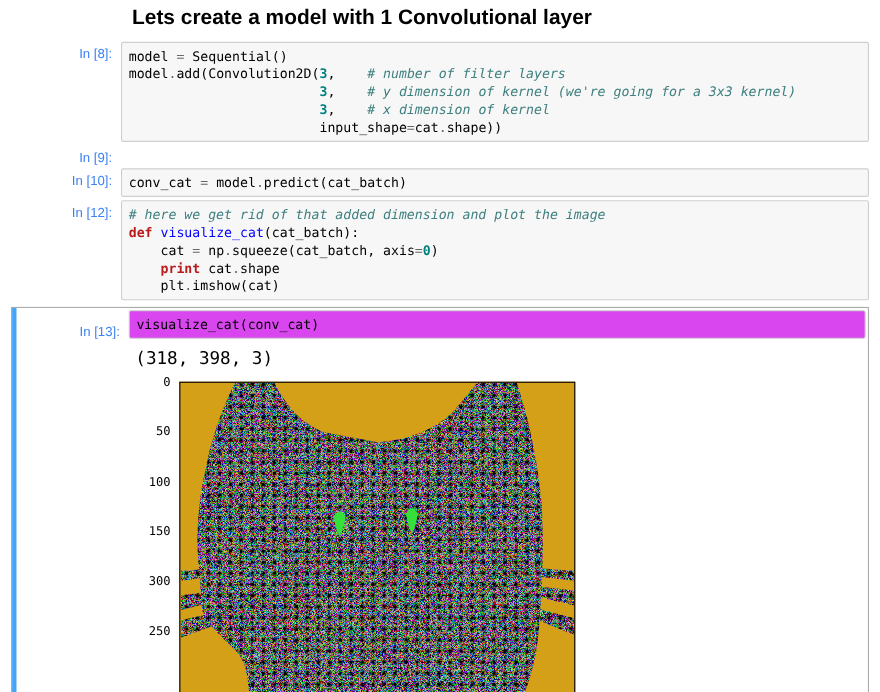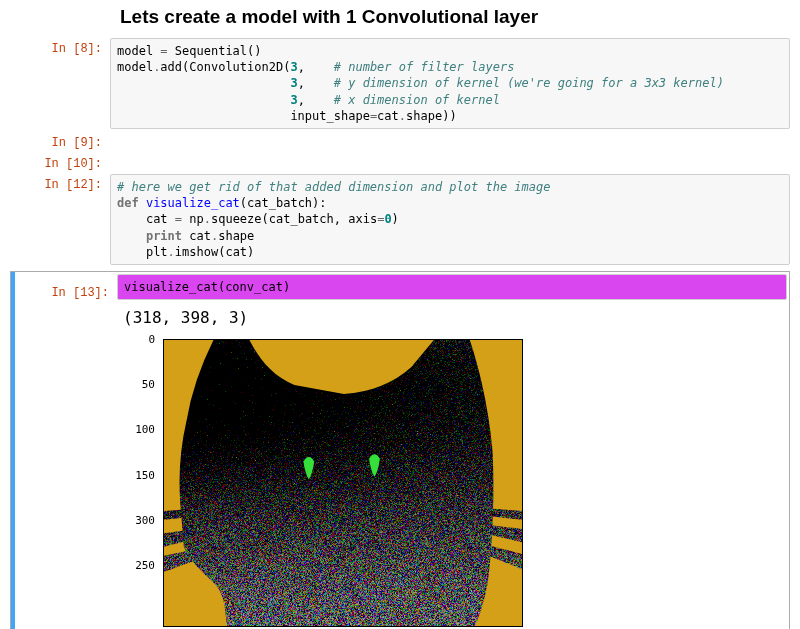--- a/index.html
+++ b/index.html
@@ -22,38 +22,38 @@
   }
   .cell {
     display: flex;
     align-items: flex-start;
     margin-bottom: 3px;
   }
   .prompt {
     flex: 0 0 92px;
     text-align: right;
     padding: 4px 8px 0 0;
-    font-family: Liberation Mono, monospace;
+    font-family: Liberation Sans, sans-serif;
     font-size: 12px;
-    color: #c2410c;
+    color: #3b82f6;
     white-space: nowrap;
   }
   .input-area {
     flex: 1 1 auto;
     background: #f7f7f7;
     border: 1px solid #cfcfcf;
     border-radius: 2px;
     padding: 4px 6px;
     font-family: "DejaVu Sans Mono", Menlo, Consolas, monospace;
     font-size: 12px;
     line-height: 1.35;
     white-space: pre;
     overflow-x: auto;
   }
-  .tok-kw   { color: #737373; font-weight: 700; }
+  .tok-kw   { color: #b91c1c; font-weight: 700; }
   .tok-fn   { color: #0000ff; }
   .tok-num  { color: #008080; font-weight: 600; }
   .tok-cmt  { color: #408080; font-style: italic; }
   .tok-op   { color: #666666; }
 
   .running-bar {
     display: flex;
     align-items: stretch;
     border: 1px solid #ababab;
     margin-top: 6px;
@@ -134,20 +134,21 @@
 <span>                        </span><span class="tok-num">3</span><span>,    </span><span class="tok-cmt"># x dimension of kernel</span>
 <span>                        </span><span>input_shape</span><span class="tok-op">=</span><span>cat</span><span class="tok-op">.</span><span>shape))</span></div>
   </div>
 
   <div class="cell">
     <div class="prompt">In [9]:</div>
   </div>
 
   <div class="cell">
     <div class="prompt">In [10]:</div>
+    <div class="input-area"><span>conv_cat </span><span class="tok-op">=</span><span> model</span><span class="tok-op">.</span><span>predict(cat_batch)</span></div>
   </div>
 
   <div class="cell">
     <div class="prompt">In [12]:</div>
     <div class="input-area"><span class="tok-cmt"># here we get rid of that added dimension and plot the image</span>
 <span class="tok-kw">def</span><span> </span><span class="tok-fn">visualize_cat</span><span>(cat_batch):</span>
 <span>    </span><span>cat </span><span class="tok-op">=</span><span> np</span><span class="tok-op">.</span><span>squeeze(cat_batch, axis</span><span class="tok-op">=</span><span class="tok-num">0</span><span>)</span>
 <span>    </span><span class="tok-kw">print</span><span> </span><span>cat</span><span class="tok-op">.</span><span>shape</span>
 <span>    </span><span>plt</span><span class="tok-op">.</span><span>imshow(cat)</span></div>
   </div>

